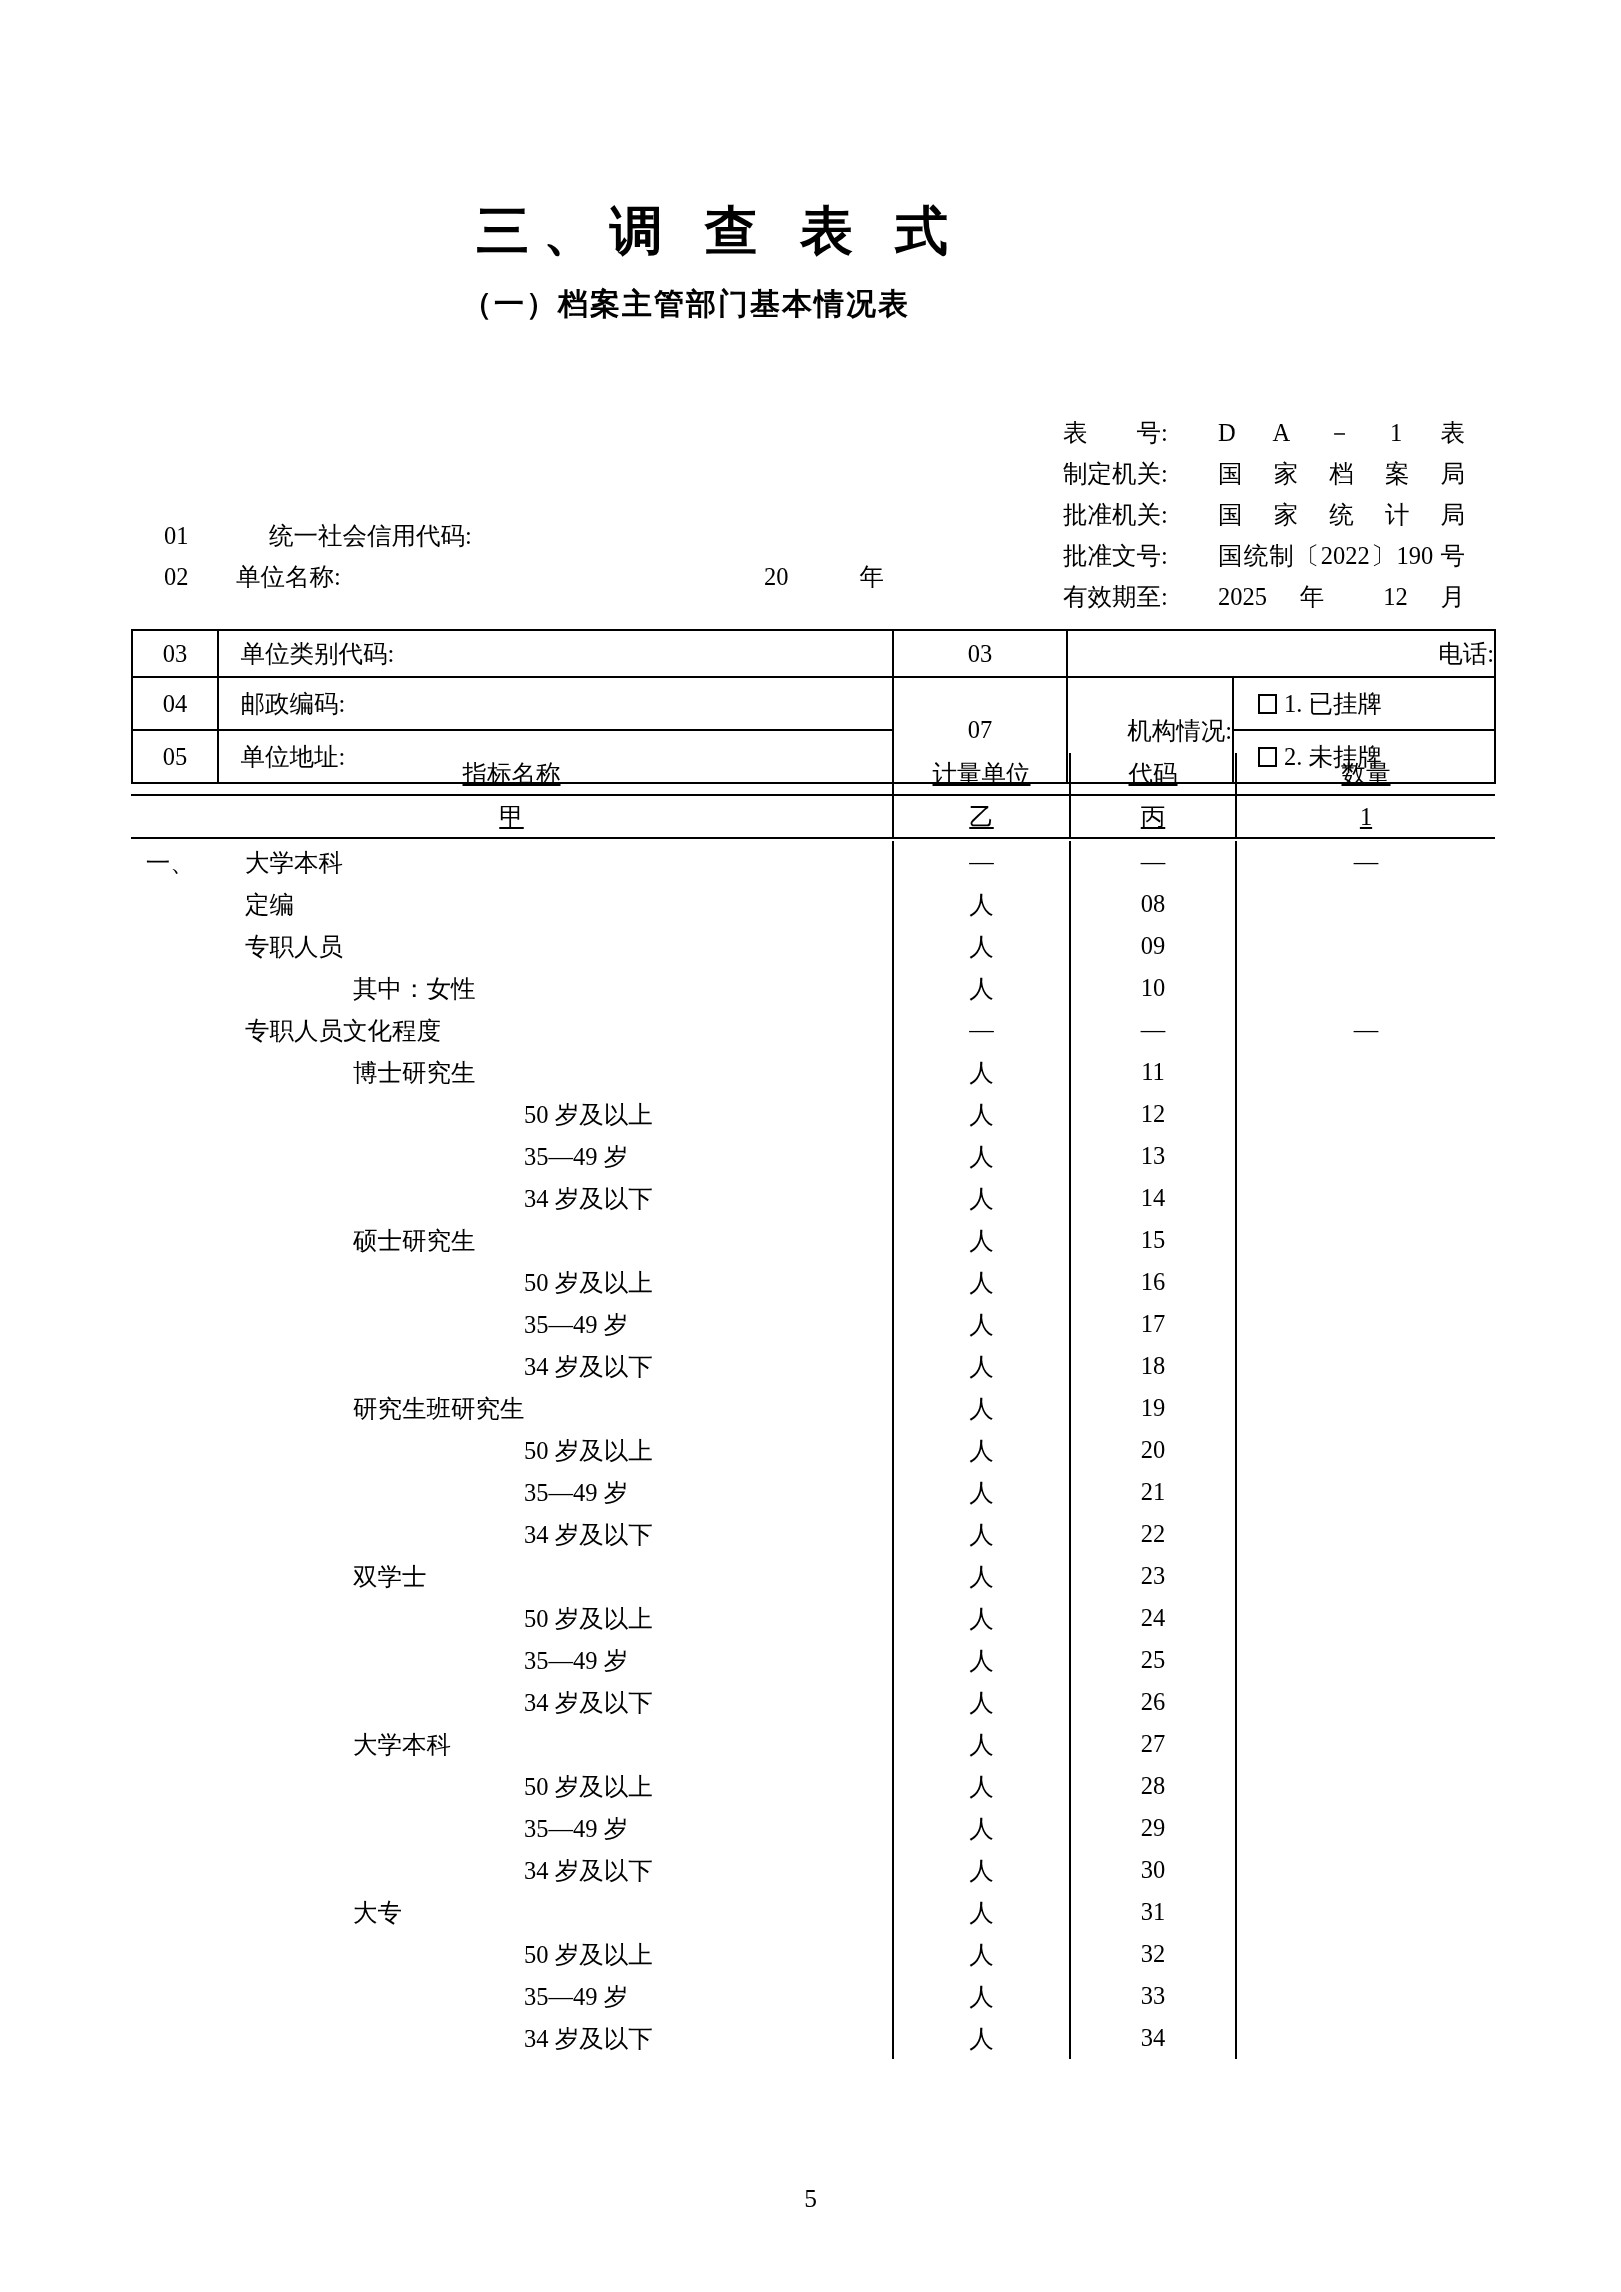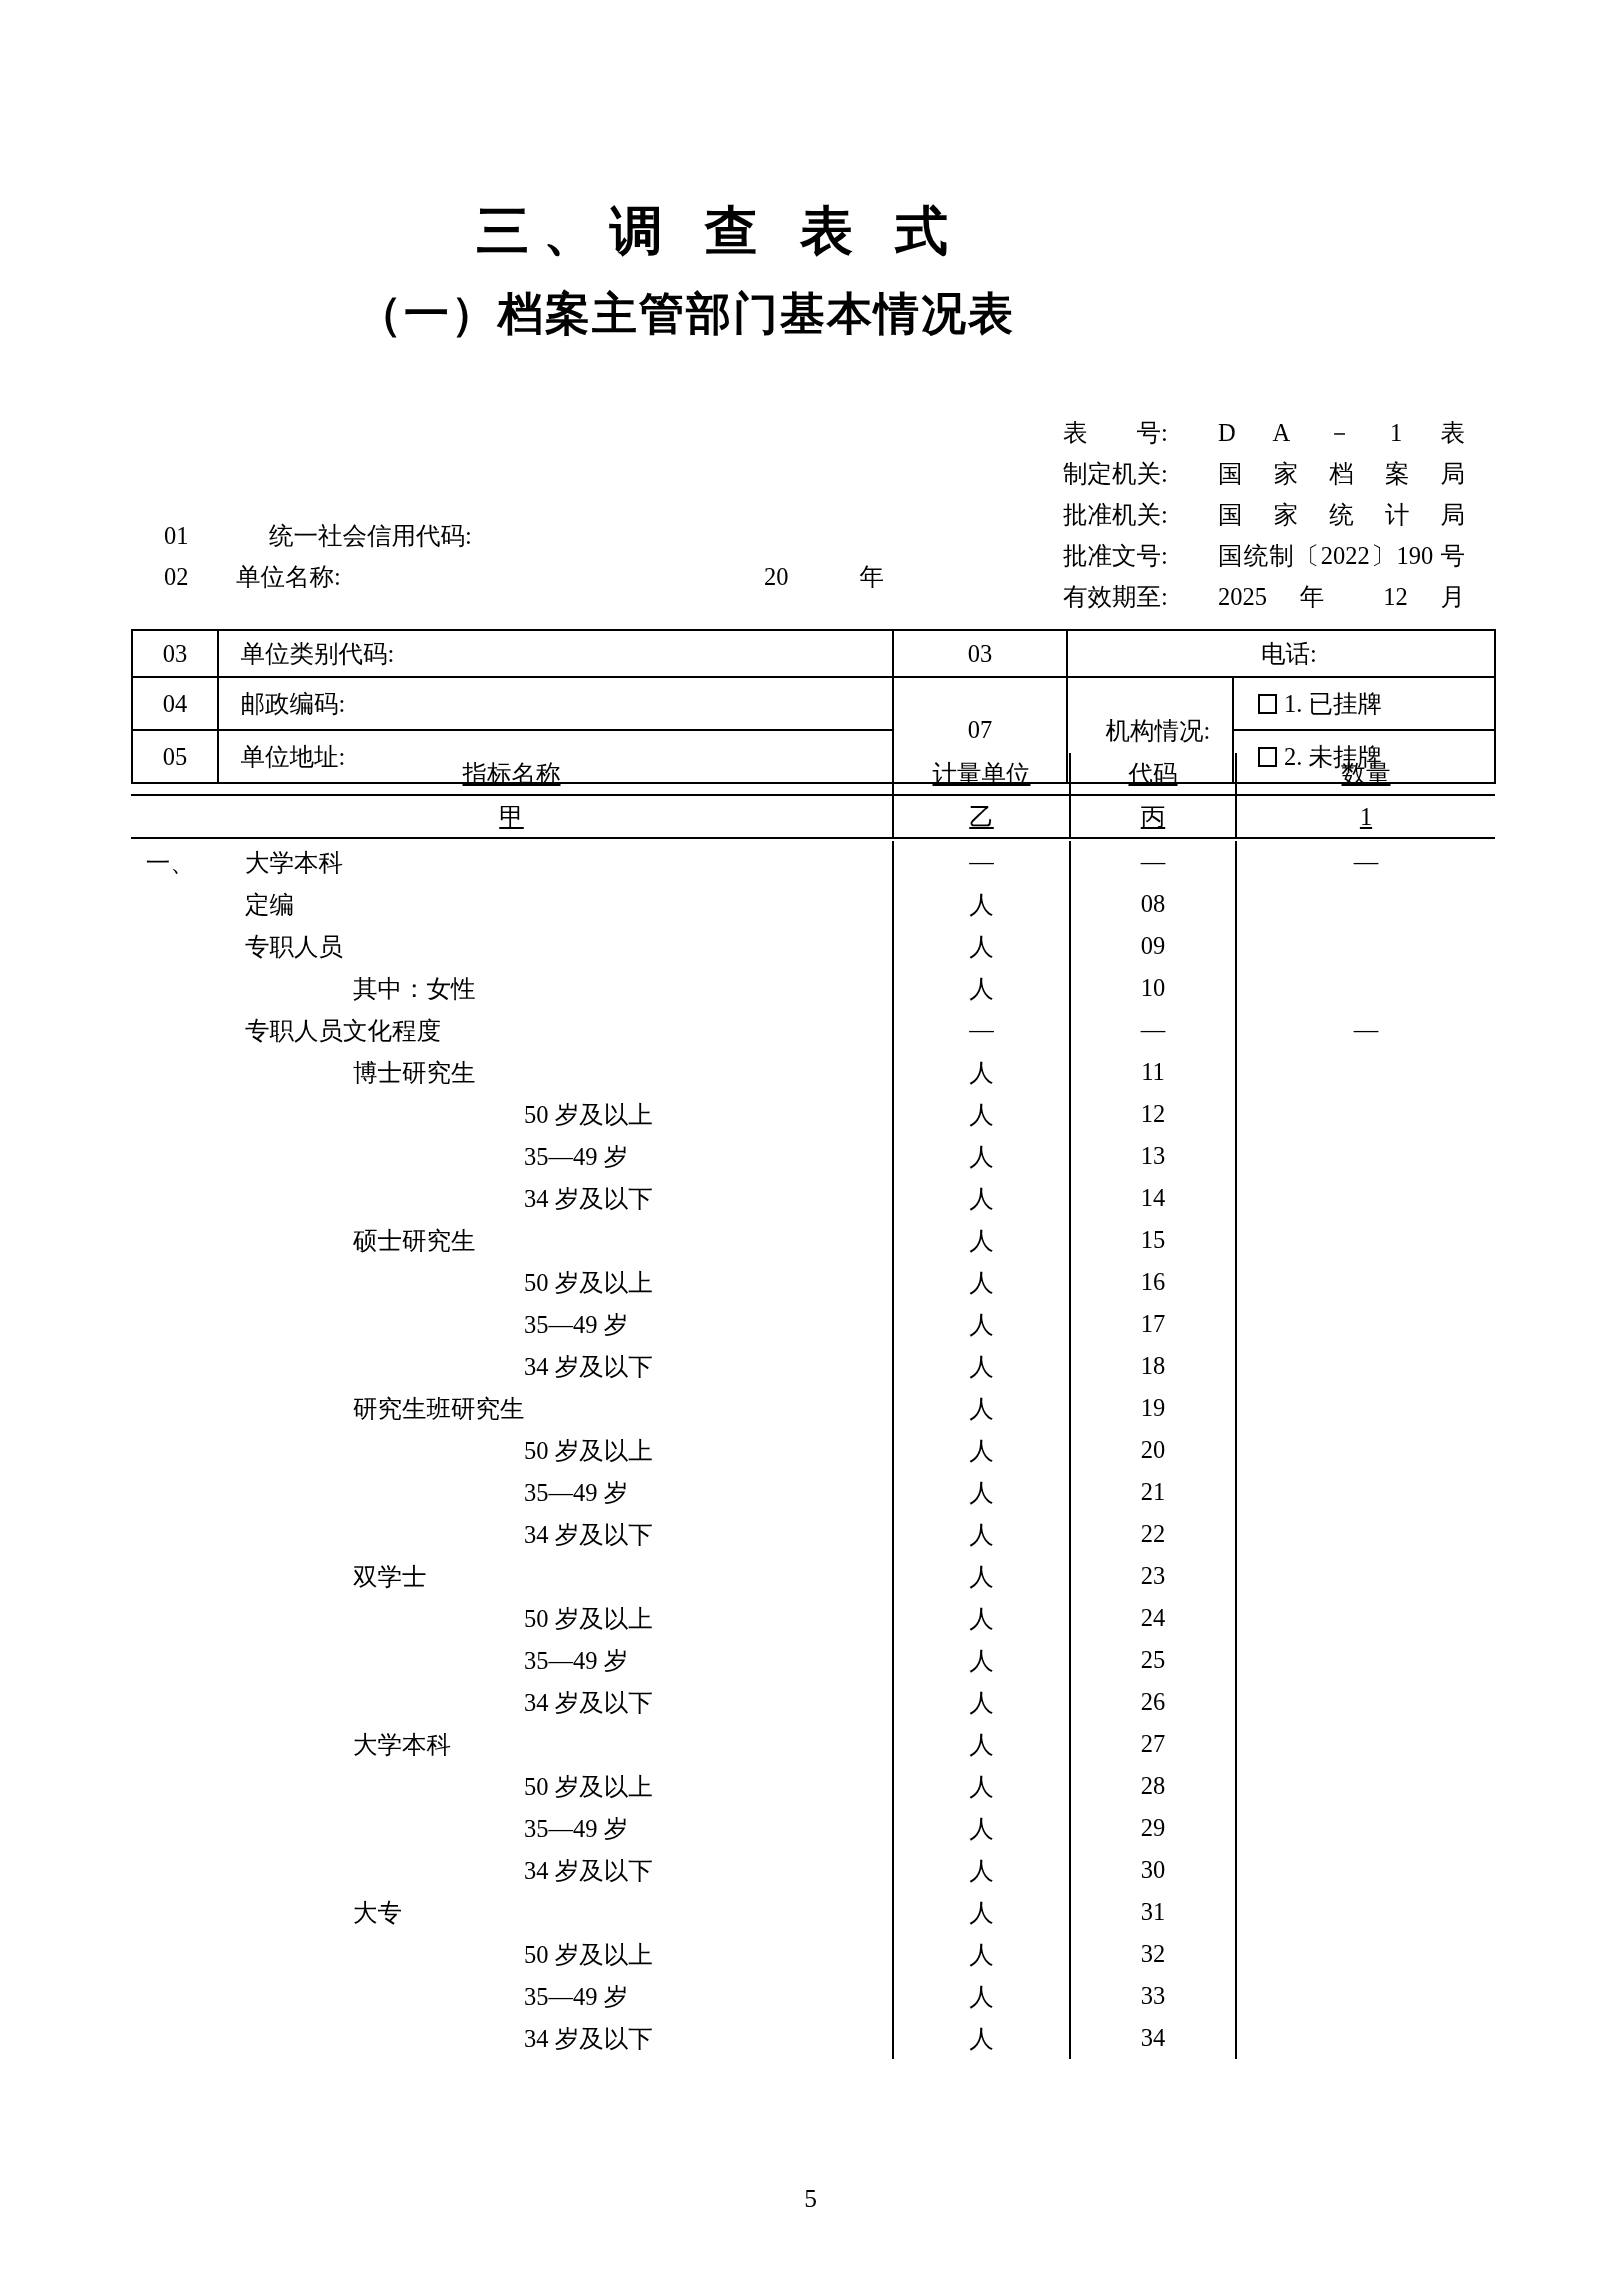--- a/index.html
+++ b/index.html
@@ -11,21 +11,21 @@
   }
   
   .title {
     position:absolute; top:196px; left:0; width:1372px;
     text-align:center; font-family:"Liberation Sans","DejaVu Sans",sans-serif;
     font-weight:bold; font-size:53px; letter-spacing:13.7px; white-space:pre;padding-left:33px;
   }
   .subtitle {
     position:absolute; top:284px; left:0; width:1372px;
     text-align:center; font-family:"Liberation Sans","DejaVu Sans",sans-serif;
-    font-weight:bold; font-size:45px; letter-spacing:2px; white-space:pre;
+    font-weight:bold; font-size:30px; letter-spacing:2px; white-space:pre;
   }
   
   .meta { position:absolute; top:412px; left:1063px; width:402px; }
   .meta-row { display:flex; height:41px; align-items:center; white-space:nowrap; }
   .meta-label { flex:none; }
   .meta-value { width:247px; margin-left:auto; text-align:justify; text-align-last:justify; }
   
   .pre-row { position:absolute; left:131px; width:1363px; height:41px; display:flex; align-items:center; }
   .pre-no { margin-left:33px; width:33px; }
   .pre-label { margin-left:39px; }
@@ -34,21 +34,21 @@
   
   .info-wrap { position:absolute; top:600px; left:131px;margin-top:29px; }
   table { border-collapse:collapse; table-layout:fixed; }
   .info-table { width:1363px; border-top:2.9px solid #000; border-bottom:2.9px solid #000; }
   .info-table td { border:2px solid #000; padding:0; vertical-align:middle; }
   .info-table tr.r03 { height:47px; }
   .info-table tr.r04, .info-table tr.r05 { height:53px; }
   .c-no { text-align:center; }
   .c-label { padding-left:21.6px !important; text-align:left; }
   .c-code { text-align:center; }
-  .c-right, .c-mid-label { padding-left:15.7px !important; text-align:center; }
+  .c-right, .c-mid-label { padding-left:15.7px !important; text-align:right; }
   .c-opt { padding-left:23.5px !important; text-align:left; }
   .cb {
     display:inline-block; width:15.7px; height:15.7px; border:2px solid #000;
     vertical-align:-2px; margin-right:6.9px;
   }
   
   .ind-head-wrap { position:absolute; top:753px; left:131px; }
   .ind-head { width:1363px; border-bottom:2.9px solid #000;text-decoration:underline; }
   .ind-head td { padding:0; text-align:center; vertical-align:middle; font-weight:normal; }
   .ind-head tr.h1 { height:42px; }

